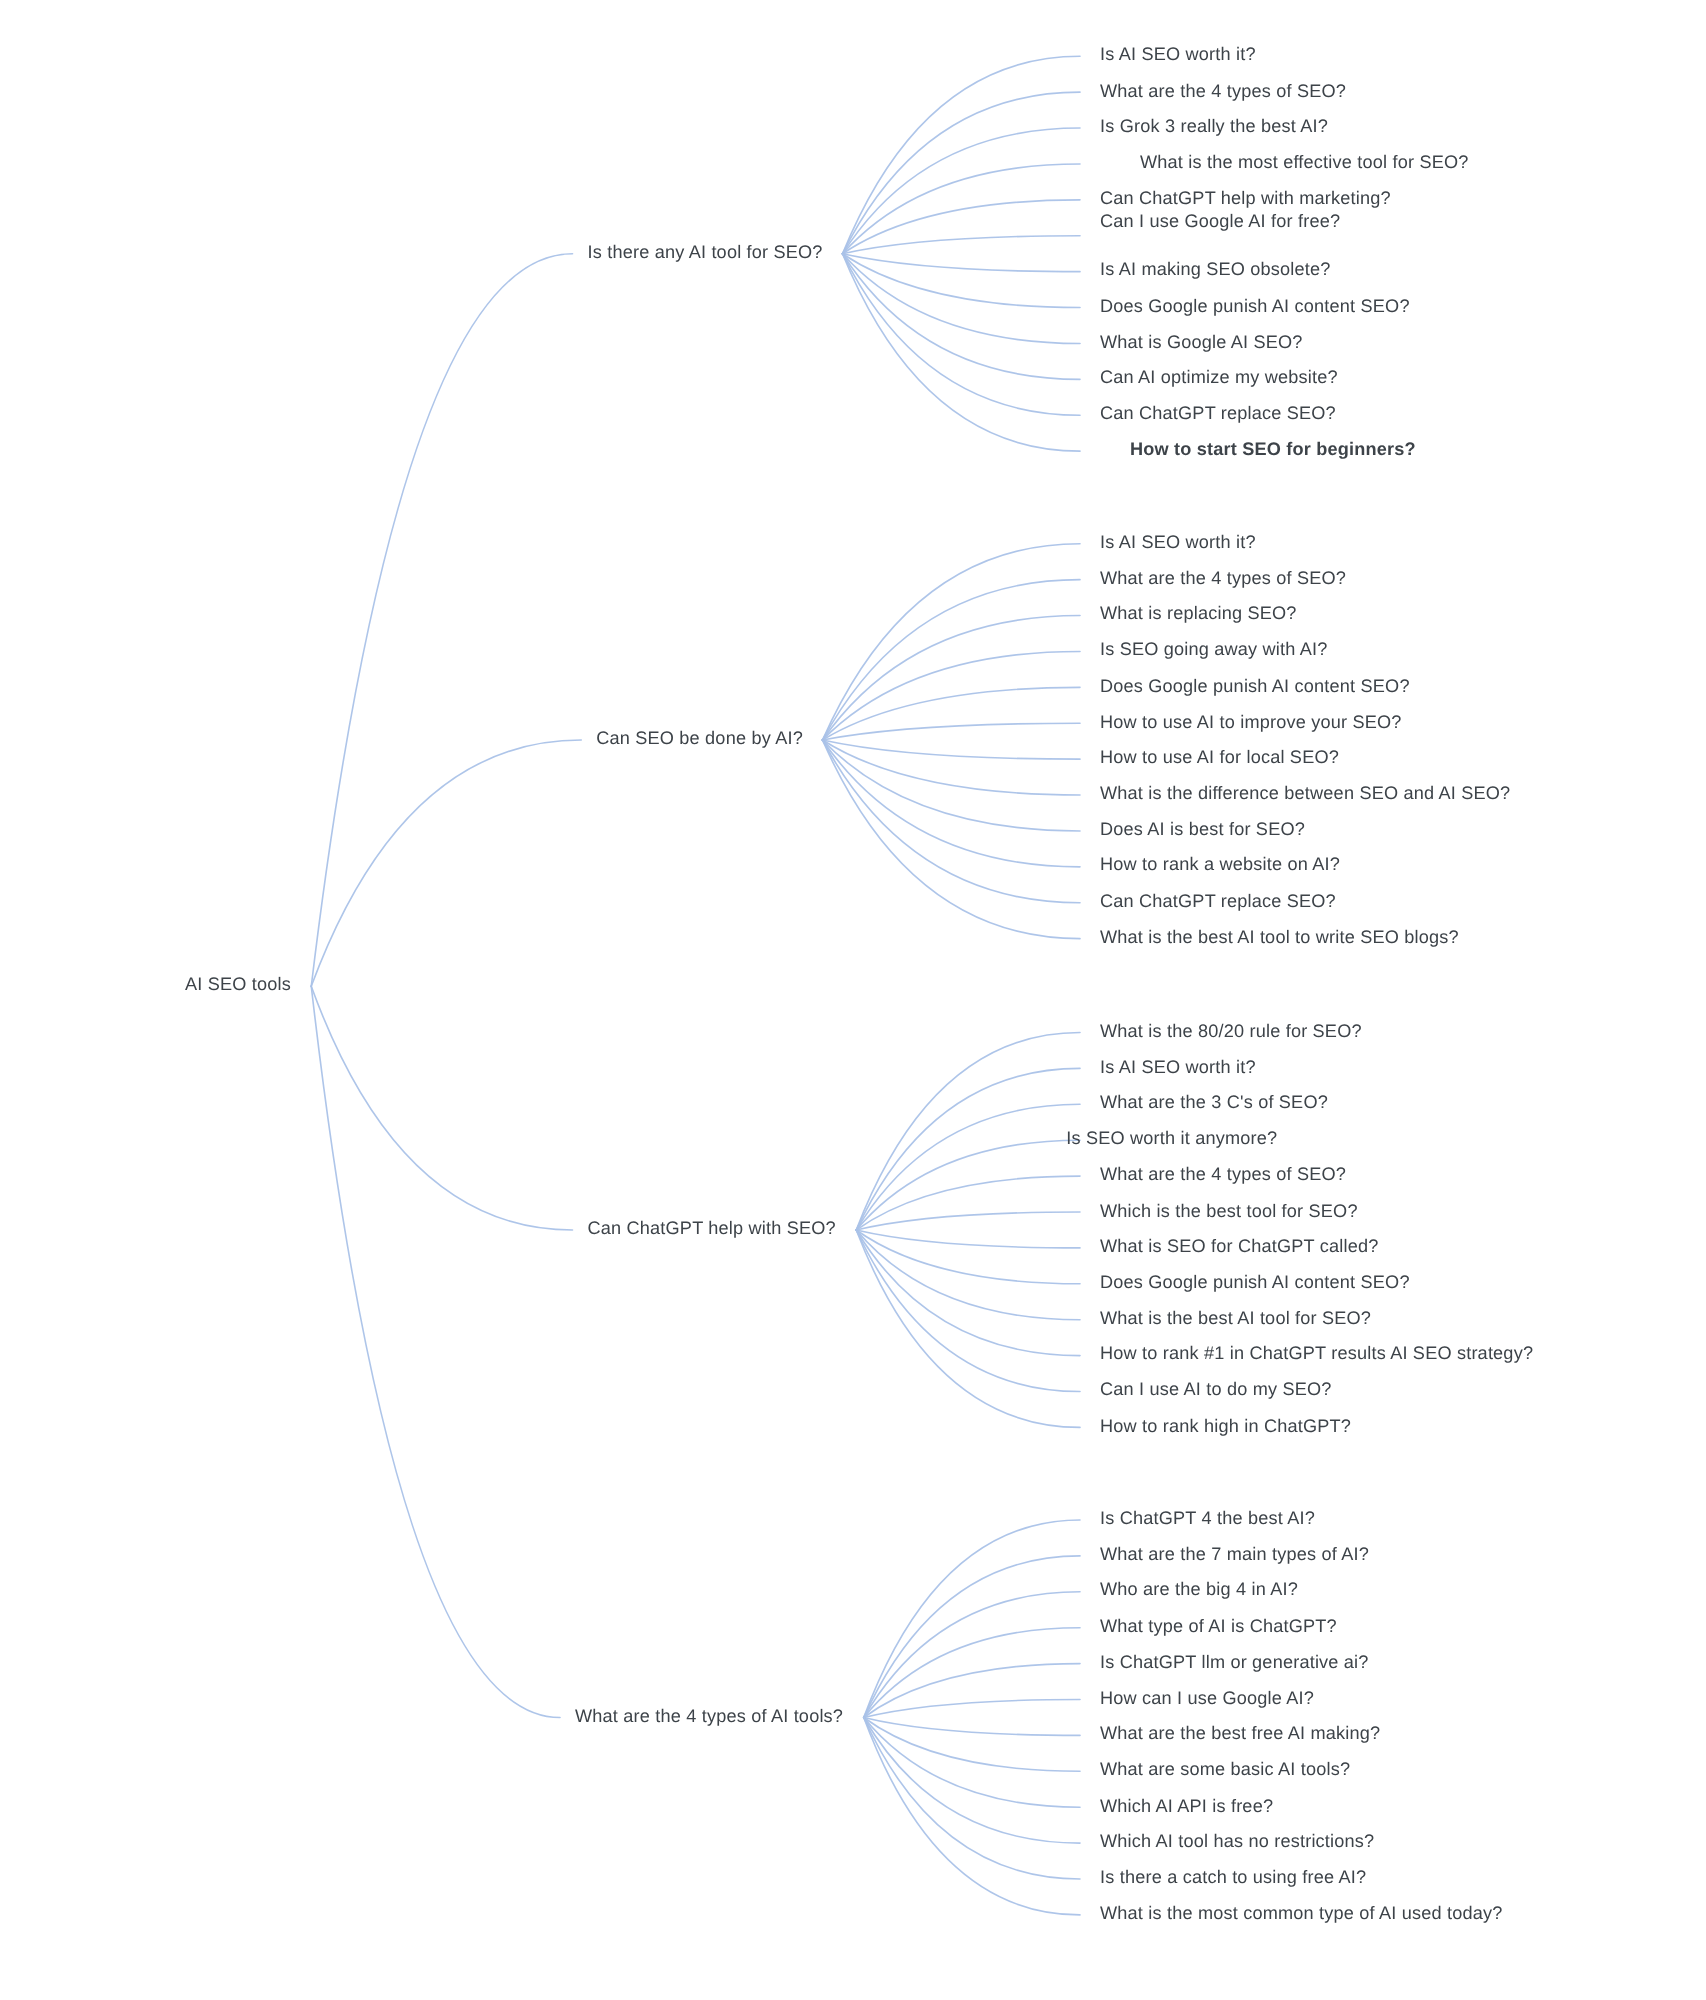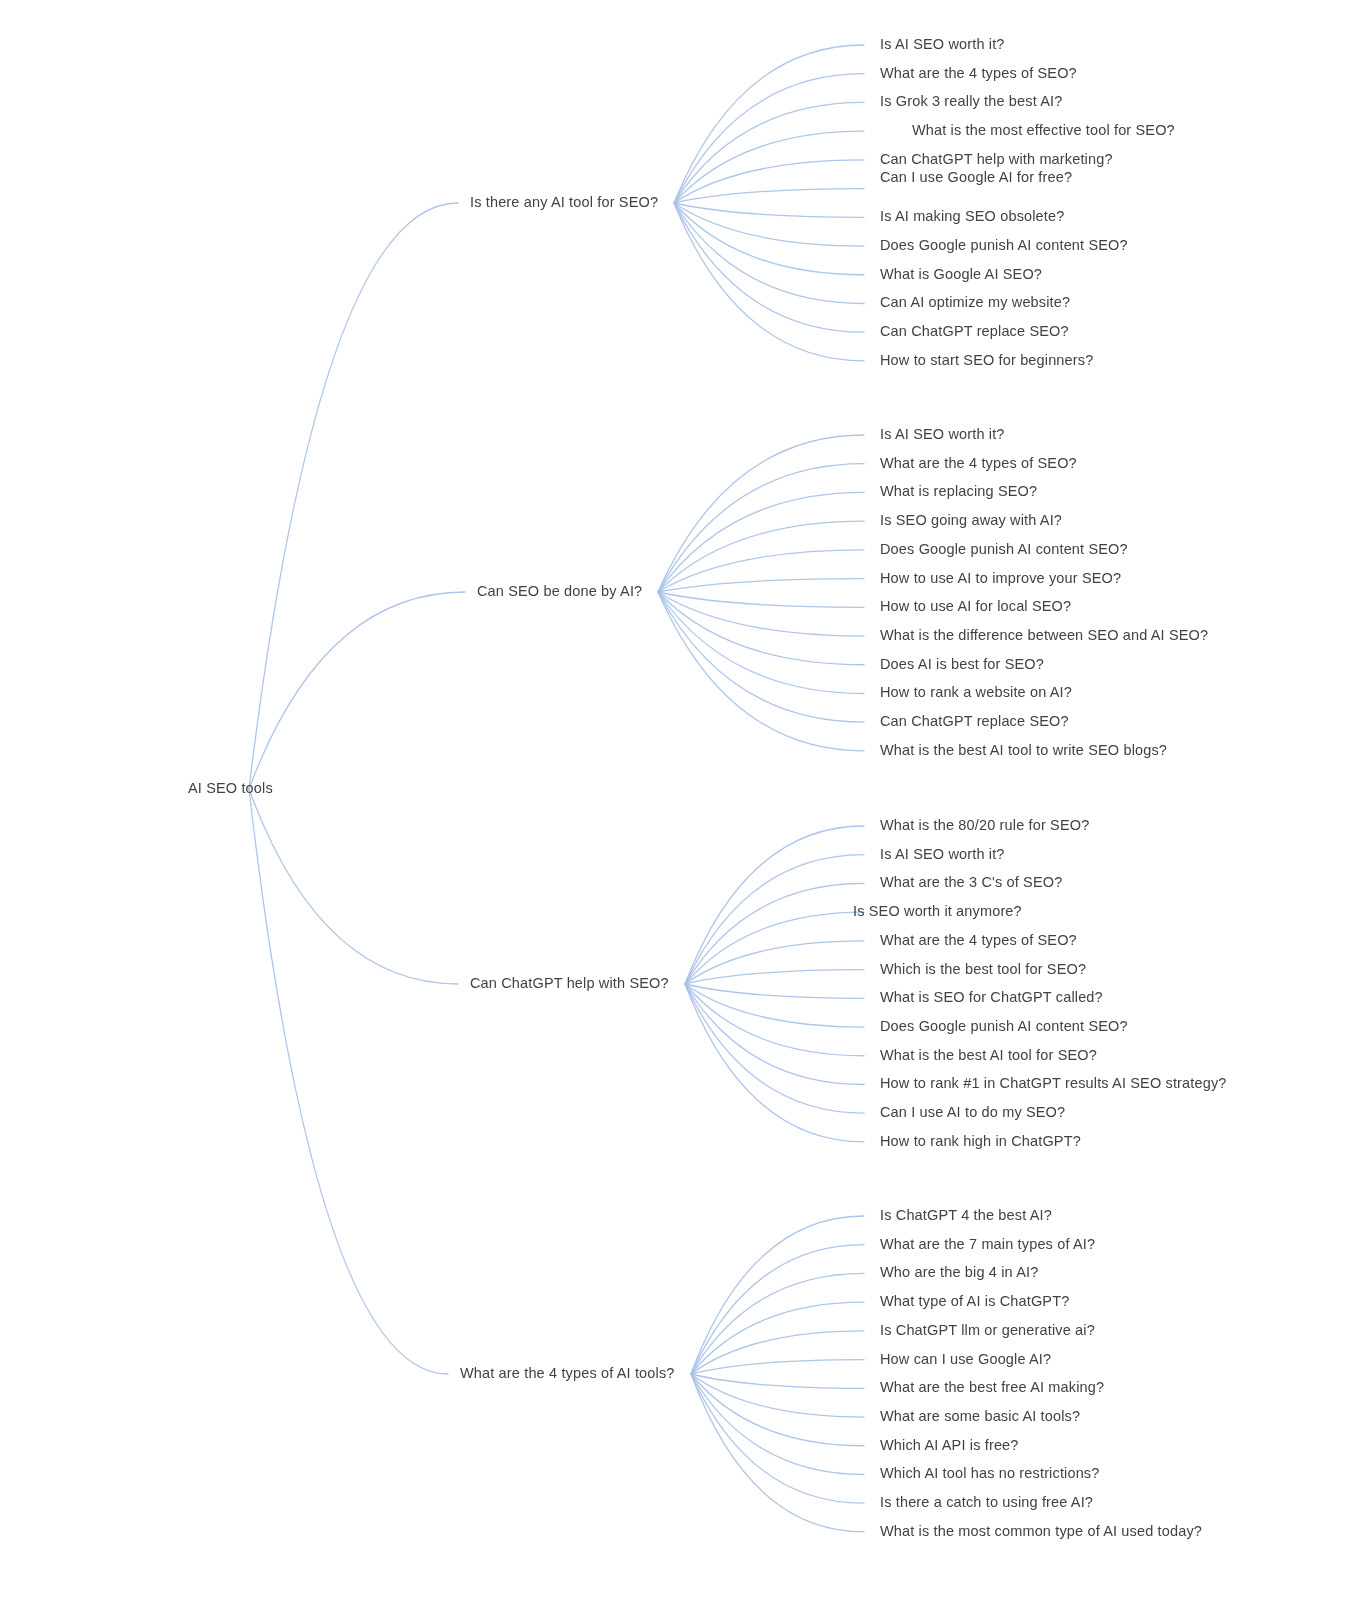--- a/index.html
+++ b/index.html
@@ -93,35 +93,35 @@
       <path d="M 691 1374 C 729.06 1327.304, 786.15 1302.16, 864 1302.16" fill="none" stroke="#aac2e8" stroke-width="1.3" stroke-linecap="round" opacity="0.95"></path>
       <path d="M 691 1374 C 729.06 1345.972, 786.15 1330.88, 864 1330.88" fill="none" stroke="#aac2e8" stroke-width="1.3" stroke-linecap="round" opacity="0.95"></path>
       <path d="M 691 1374 C 729.06 1364.6399999999999, 786.15 1359.6, 864 1359.6" fill="none" stroke="#aac2e8" stroke-width="1.3" stroke-linecap="round" opacity="0.95"></path>
       <path d="M 691 1374 C 729.06 1383.308, 786.15 1388.32, 864 1388.32" fill="none" stroke="#aac2e8" stroke-width="1.3" stroke-linecap="round" opacity="0.95"></path>
       <path d="M 691 1374 C 729.06 1401.9759999999999, 786.15 1417.04, 864 1417.04" fill="none" stroke="#aac2e8" stroke-width="1.3" stroke-linecap="round" opacity="0.95"></path>
       <path d="M 691 1374 C 729.06 1420.644, 786.15 1445.76, 864 1445.76" fill="none" stroke="#aac2e8" stroke-width="1.3" stroke-linecap="round" opacity="0.95"></path>
       <path d="M 691 1374 C 729.06 1439.312, 786.15 1474.48, 864 1474.48" fill="none" stroke="#aac2e8" stroke-width="1.3" stroke-linecap="round" opacity="0.95"></path>
       <path d="M 691 1374 C 729.06 1457.98, 786.15 1503.2, 864 1503.2" fill="none" stroke="#aac2e8" stroke-width="1.3" stroke-linecap="round" opacity="0.95"></path>
       <path d="M 691 1374 C 729.06 1476.6480000000001, 786.15 1531.92, 864 1531.92" fill="none" stroke="#aac2e8" stroke-width="1.3" stroke-linecap="round" opacity="0.95"></path>
     </svg>
-  <div class="node root" id="root-node" style="left: 148px; top: 789px; margin-left: 40px;">AI SEO tools</div>
+  <div class="node root" id="root-node" style="left: 148px; top: 789px;">AI SEO tools</div>
   <div id="nodes-container">
       <div class="node branch" style="left: 470px; top: 203px;">Is there any AI tool for SEO?</div>
       <div class="node leaf" style="left: 880px; top: 45px;">Is AI SEO worth it?</div>
       <div class="node leaf" style="left: 880px; top: 73.72px;">What are the 4 types of SEO?</div>
       <div class="node leaf" style="left: 880px; top: 102.44px;">Is Grok 3 really the best AI?</div>
       <div class="node leaf" style="left: 880px; top: 131.16px; margin-left: 32px;">What is the most effective tool for SEO?</div>
       <div class="node leaf" style="left: 880px; top: 159.88px;">Can ChatGPT help with marketing?</div>
       <div class="node leaf" style="left: 880px; top: 178px;">Can I use Google AI for free?</div>
       <div class="node leaf" style="left: 880px; top: 217.32px;">Is AI making SEO obsolete?</div>
       <div class="node leaf" style="left: 880px; top: 246.04px;">Does Google punish AI content SEO?</div>
       <div class="node leaf" style="left: 880px; top: 274.76px;">What is Google AI SEO?</div>
       <div class="node leaf" style="left: 880px; top: 303.48px;">Can AI optimize my website?</div>
       <div class="node leaf" style="left: 880px; top: 332.2px;">Can ChatGPT replace SEO?</div>
-      <div class="node leaf" style="left: 880px; top: 360.92px;">How to start SEO for beginners?</div>
+      <div class="node leaf" style="left: 904px; top: 360.92px; font-weight: bold;">How to start SEO for beginners?</div>
       <div class="node branch" style="left: 477px; top: 592px;">Can SEO be done by AI?</div>
       <div class="node leaf" style="left: 880px; top: 435px;">Is AI SEO worth it?</div>
       <div class="node leaf" style="left: 880px; top: 463.72px;">What are the 4 types of SEO?</div>
       <div class="node leaf" style="left: 880px; top: 492.44px;">What is replacing SEO?</div>
       <div class="node leaf" style="left: 880px; top: 521.16px;">Is SEO going away with AI?</div>
       <div class="node leaf" style="left: 880px; top: 549.88px;">Does Google punish AI content SEO?</div>
       <div class="node leaf" style="left: 880px; top: 578.6px;">How to use AI to improve your SEO?</div>
       <div class="node leaf" style="left: 880px; top: 607.32px;">How to use AI for local SEO?</div>
       <div class="node leaf" style="left: 880px; top: 636.04px;">What is the difference between SEO and AI SEO?</div>
       <div class="node leaf" style="left: 880px; top: 664.76px;">Does AI is best for SEO?</div>

